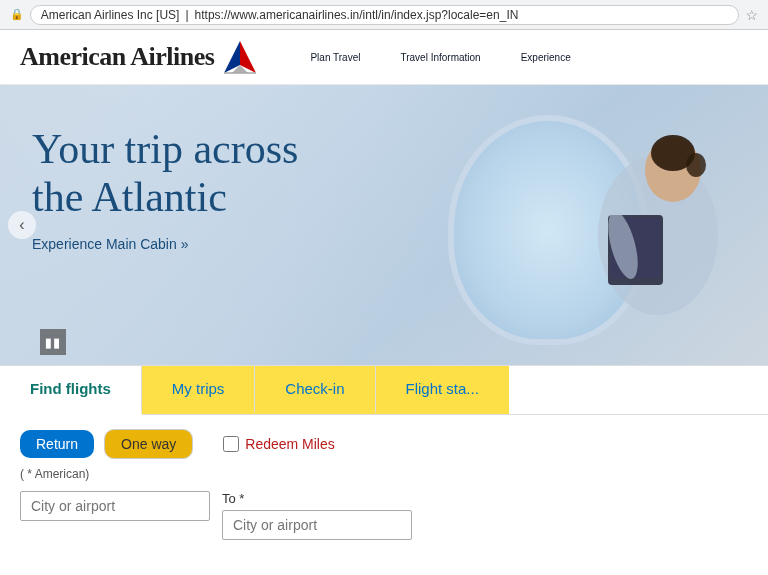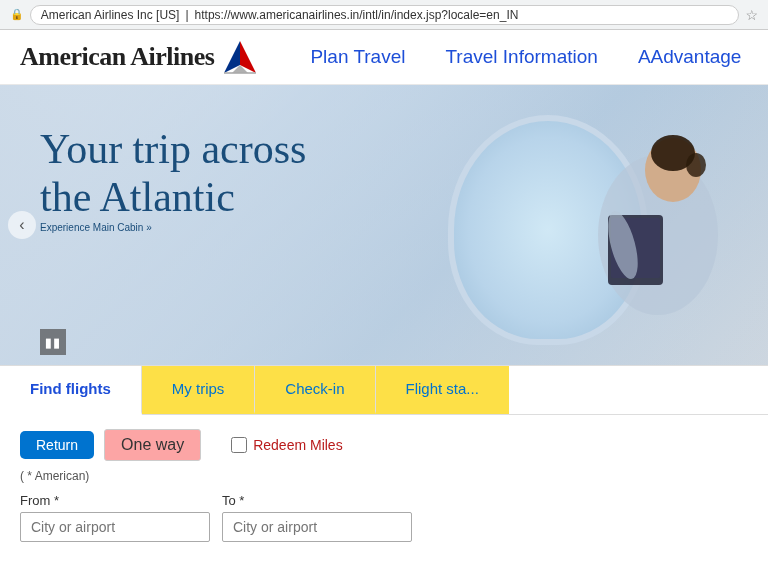--- a/index.html
+++ b/index.html
@@ -57,55 +57,55 @@
     .aa-logo {
       width: 40px;
       height: 40px;
     }
     .nav-links {
       display: flex;
       gap: 40px;
       margin-left: 10px;
     }
     .nav-link {
-      font-size: 19px;
-      color: #1d4ed8;
+      font-size: 10px;
+      color: #0f172a;
       text-decoration: none;
       cursor: pointer;
     }
 
     
     .hero {
       position: relative;
       height: 280px;
       background: linear-gradient(135deg, #e8f0f8 0%, #c5d8ea 30%, #b0c8de 60%, #d0d8e0 100%);
       overflow: hidden;
     }
     .hero-overlay {
       position: absolute;
       top: 0; left: 0; right: 0; bottom: 0;
       background: linear-gradient(to right, rgba(200,215,230,0.85) 0%, rgba(200,215,230,0.4) 50%, rgba(180,200,220,0.1) 100%);
     }
     .hero-text {
       position: absolute;
       top: 40px;
-      left: 40px;
+      left: 32px;
       z-index: 2;
     }
     .hero-title {
       font-size: 42px;
       color: #1a4d7a;
       font-family: Georgia, serif;
       line-height: 1.15;
       font-weight: normal;
     }
     .hero-subtitle {
-      font-size: 10px;
+      font-size: 14px;
       color: #1a4d7a;
-      margin-top: 0;
+      margin-top: 14px;
       cursor: pointer;
     }
     .prev-btn {
       position: absolute;
       left: 8px;
       top: 50%;
       transform: translateY(-50%);
       background: rgba(255,255,255,0.6);
       border: none;
       width: 28px;
@@ -180,21 +180,21 @@
       font-size: 15px;
       cursor: pointer;
       border-bottom: 3px solid transparent;
       color: #0073cf;
       background: #fde047;
       border-right: 1px solid #ddd;
     }
     .tab.active {
       background: #fff;
       border-bottom: 3px solid #fff;
-      color: #1d4ed8;
+      color: #0f766e;
       font-weight: 600;
       margin-bottom: -1px;
     }
     .tab-last { border-right: none; }
 
     
     .form-area {
       padding: 14px 20px 10px 20px;
       background: #fff;
     }
@@ -202,31 +202,31 @@
       display: flex;
       align-items: center;
       gap: 10px;
       margin-bottom: 8px;
     }
     .btn-return {
       background: #0073cf;
       color: #fff;
       border: none;
       padding: 6px 16px;
-      border-radius: 5px;
+      border-radius: 10px;
       font-size: 14px;
       cursor: pointer;
     }
     .btn-oneway {
-      background: #fca5a5;
+      background: #eab308;
       color: #333;
       border: 1px solid #ccc;
       padding: 6px 16px;
-      border-radius: 3px;
-      font-size: 16px;
+      border-radius: 10px;
+      font-size: 14px;
       cursor: pointer;
     }
     .redeem-miles {
       display: flex;
       align-items: center;
       gap: 6px;
       margin-left: 20px;
     }
     .redeem-miles input[type="checkbox"] {
       width: 16px;
@@ -289,21 +289,21 @@
       <polygon points="25,5 45,45 25,35" fill="#cc0000"></polygon>
       <polygon points="25,5 5,45 25,35" fill="#003087"></polygon>
       <polygon points="15,45 35,45 25,35" fill="#b0b0b0"></polygon>
 
       <line x1="5" y1="45" x2="45" y2="45" stroke="#aaa" stroke-width="2"></line>
     </svg>
   </div>
   <div class="nav-links">
     <a class="nav-link">Plan Travel</a>
     <a class="nav-link">Travel Information</a>
-    <a class="nav-link">AAdvantage</a>
+    <a class="nav-link">Experience</a>
   </div>
 </nav>
 
 <div class="hero">
   <div class="hero-overlay"></div>
 
   <div class="hero-image">
     <div class="window-circle"></div>
 
     <svg class="person-silhouette" viewBox="0 0 220 250" xmlns="http://www.w3.org/2000/svg">
@@ -352,21 +352,20 @@
       <button class="btn-return">Return</button>
       <button class="btn-oneway">One way</button>
       <div class="redeem-miles">
         <input type="checkbox" id="redeem-miles" style="">
         <label for="redeem-miles">Redeem Miles</label>
       </div>
     </div>
     <div class="required-note">( * American)</div>
     <div class="form-fields">
       <div class="field-group field-from">
-        <label>From *</label>
         <input type="text" placeholder="City or airport" style="">
       </div>
       <div class="field-group field-to">
         <label>To *</label>
         <input type="text" placeholder="City or airport" style="">
       </div>
     </div>
   </div>
 </div>
 

